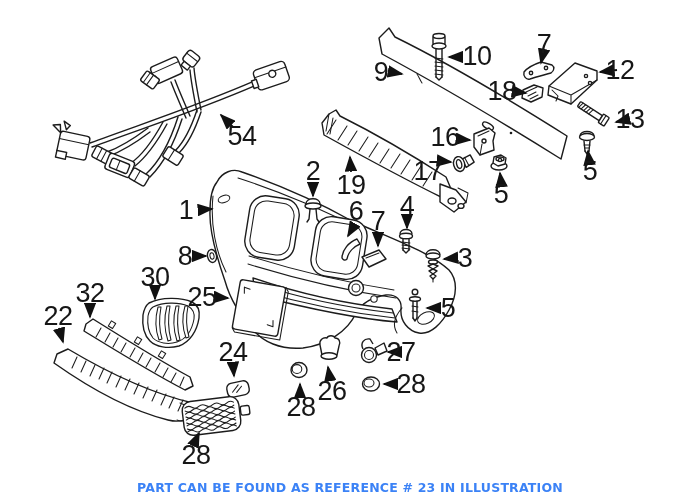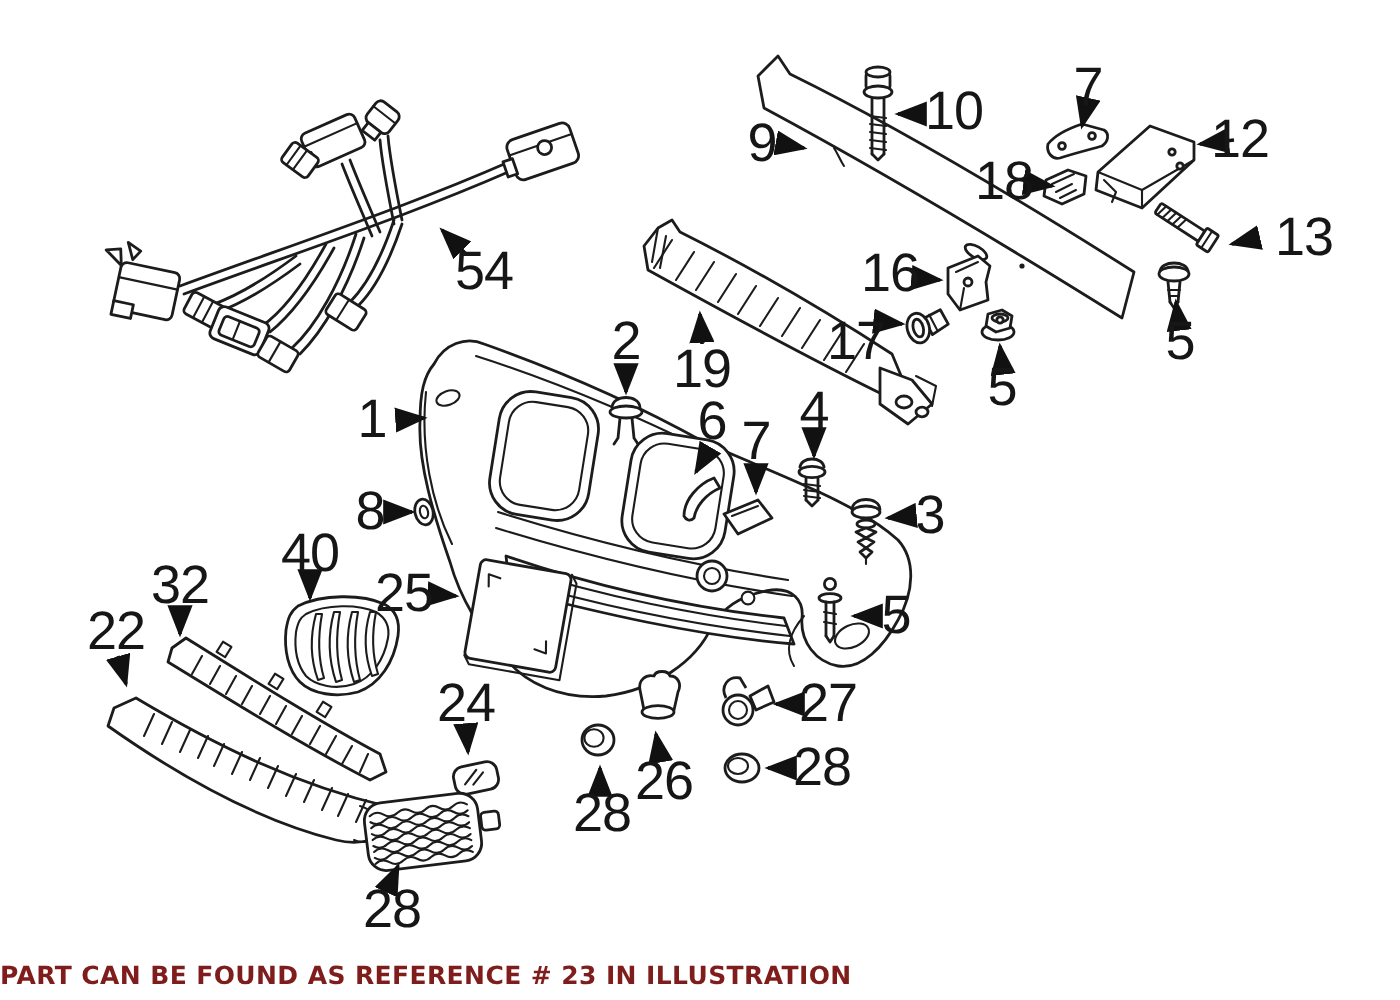--- a/index.html
+++ b/index.html
@@ -1,23 +1,23 @@
 <!DOCTYPE html>
 <html><head>
 <meta charset="utf-8">
 <style>
   html,body{margin:0;padding:0;background:#fff;}
   .stage{position:relative;width:700px;height:500px;background:#ffffff;overflow:hidden;
          font-family:"Liberation Sans",sans-serif;}
   .stage svg{position:absolute;left:0;top:0;}
   .callout{position:absolute;transform:translate(-50%,-50%);font-size:27px;line-height:1;
            color:#161616;letter-spacing:-0.5px;white-space:nowrap;user-select:none;}
-  .caption{position:absolute;left:0;right:0;top:480px;text-align:left;
+  .caption{position:absolute;left:0;right:0;top:480px;text-align:center;
            font-family:"DejaVu Sans",sans-serif;font-weight:bold;font-size:12.5px;
-           color:#7f1d1d;letter-spacing:0.2px;}
+           color:#3b82f6;letter-spacing:0.2px;}
   .ln{fill:none;stroke:#1c1c1c;stroke-width:1.4;stroke-linecap:round;stroke-linejoin:round;}
   .fw{fill:#ffffff;stroke:#1c1c1c;stroke-width:1.4;stroke-linejoin:round;}
   .thin{stroke-width:1.05;}
   .ar{stroke:#111111;stroke-width:1.8;}
 </style>
 </head>
 <body>
 
 <div class="stage">
 
@@ -358,33 +358,33 @@
   <div class="callout" style="left:465px;top:258px">3</div>
   <div class="callout" style="left:407px;top:206px">4</div>
   <div class="callout" style="left:448px;top:308px">5</div>
   <div class="callout" style="left:356px;top:211px">6</div>
   <div class="callout" style="left:378px;top:221px">7</div>
   <div class="callout" style="left:185px;top:256px">8</div>
   <div class="callout" style="left:381px;top:72px">9</div>
   <div class="callout" style="left:477px;top:56px">10</div>
   <div class="callout" style="left:501px;top:194px">5</div>
   <div class="callout" style="left:620px;top:70px">12</div>
-  <div class="callout" style="left:652px;top:119px">13</div>
+  <div class="callout" style="left:630px;top:119px">13</div>
   <div class="callout" style="left:590px;top:171px">5</div>
   <div class="callout" style="left:544px;top:44px">7</div>
   <div class="callout" style="left:445px;top:137px">16</div>
   <div class="callout" style="left:428px;top:171px">17</div>
   <div class="callout" style="left:502px;top:91px">18</div>
   <div class="callout" style="left:351px;top:185px">19</div>
-  <div class="callout" style="left:155px;top:277px">40</div>
+  <div class="callout" style="left:155px;top:277px">30</div>
   <div class="callout" style="left:90px;top:293px">32</div>
   <div class="callout" style="left:58px;top:316px">22</div>
   <div class="callout" style="left:196px;top:455px">28</div>
   <div class="callout" style="left:233px;top:352px">24</div>
   <div class="callout" style="left:202px;top:297px">25</div>
   <div class="callout" style="left:332px;top:391px">26</div>
-  <div class="callout" style="left:414px;top:352px">27</div>
+  <div class="callout" style="left:401px;top:352px">27</div>
   <div class="callout" style="left:301px;top:407px">28</div>
   <div class="callout" style="left:411px;top:384px">28</div>
   <div class="callout" style="left:242px;top:136px">54</div>
 
   <div class="caption">PART CAN BE FOUND AS REFERENCE # 23 IN ILLUSTRATION</div>
 </div>
 
 </body></html>

